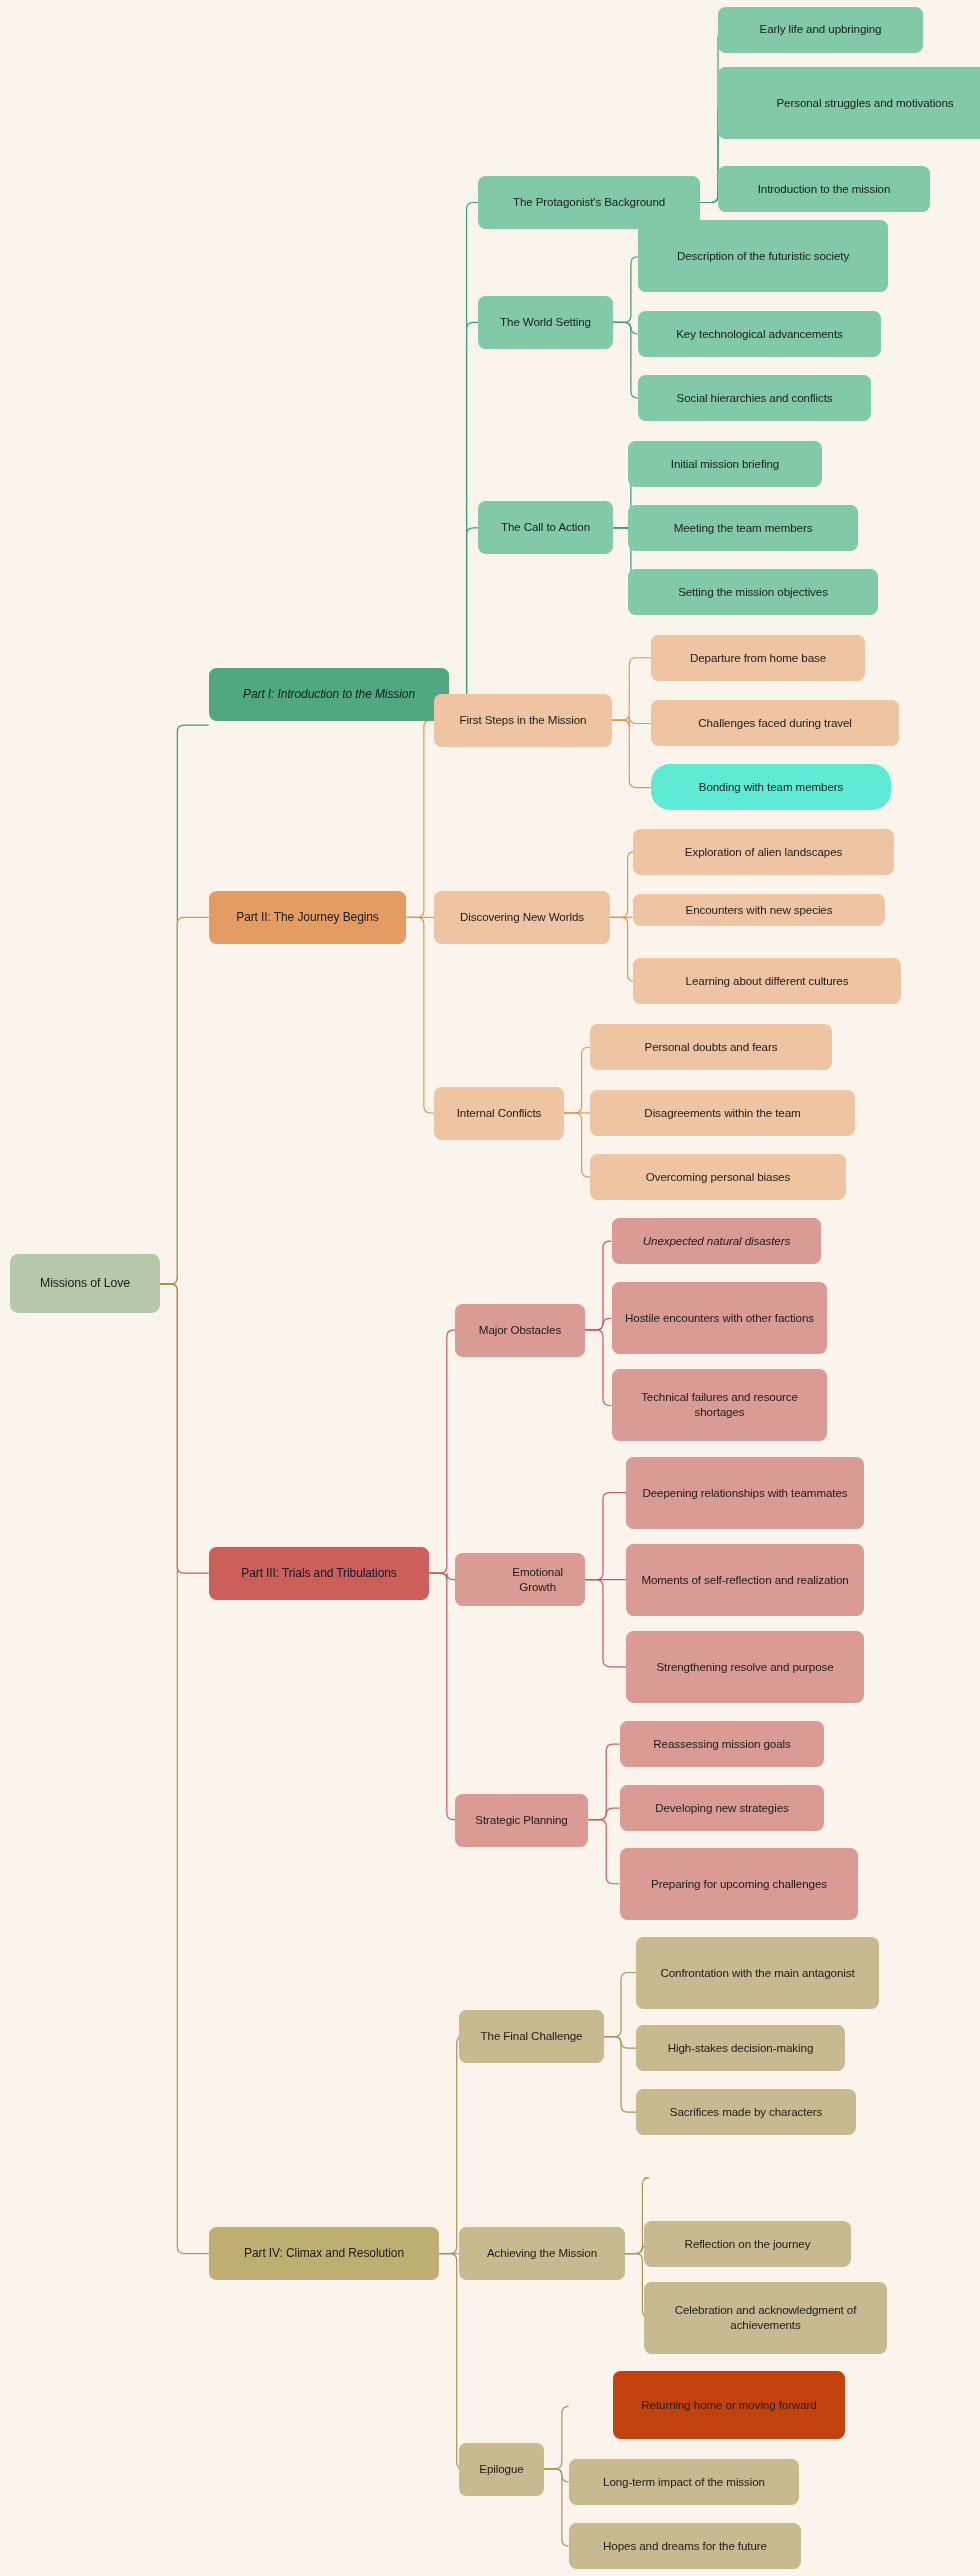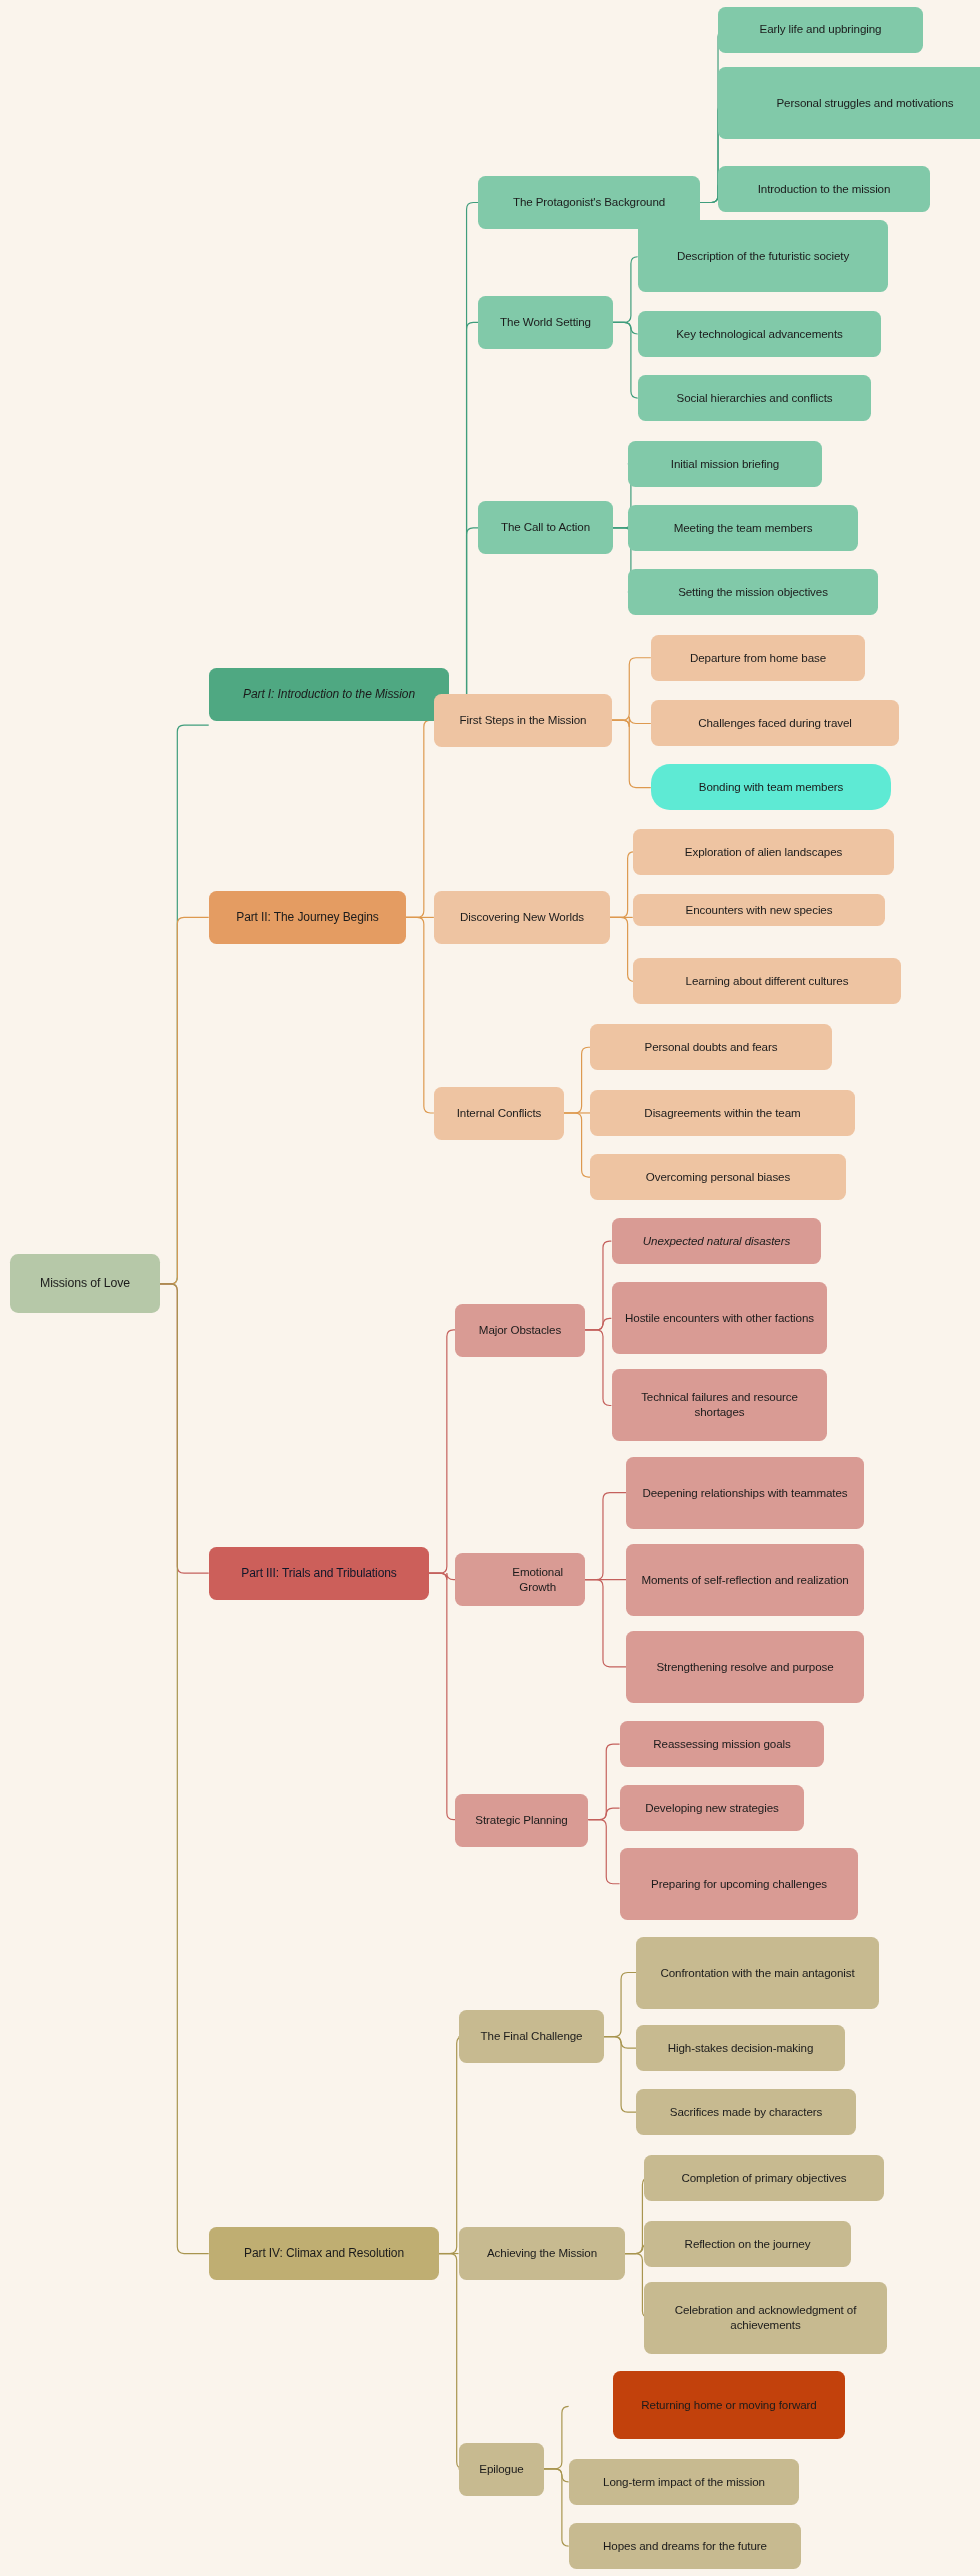--- a/index.html
+++ b/index.html
@@ -128,29 +128,28 @@
     <div class="node mid" style="left: 455px; top: 1304px; width: 130px; height: 53px; background: rgb(217, 155, 148);">Major Obstacles</div>
     <div class="node leaf" style="left: 612px; top: 1218px; width: 209px; height: 46px; background: rgb(217, 155, 148); font-style: italic;">Unexpected natural disasters</div>
     <div class="node leaf" style="left: 612px; top: 1282px; width: 215px; height: 72px; background: rgb(217, 155, 148);">Hostile encounters with other factions</div>
     <div class="node leaf" style="left: 612px; top: 1369px; width: 215px; height: 72px; background: rgb(217, 155, 148);">Technical failures and resource shortages</div>
     <div class="node mid" style="left: 455px; top: 1553px; width: 130px; height: 53px; background: rgb(217, 155, 148); padding-left: 42px;">Emotional Growth</div>
     <div class="node leaf" style="left: 626px; top: 1457px; width: 238px; height: 72px; background: rgb(217, 155, 148);">Deepening relationships with teammates</div>
     <div class="node leaf" style="left: 626px; top: 1544px; width: 238px; height: 72px; background: rgb(217, 155, 148);">Moments of self-reflection and realization</div>
     <div class="node leaf" style="left: 626px; top: 1631px; width: 238px; height: 72px; background: rgb(217, 155, 148);">Strengthening resolve and purpose</div>
     <div class="node mid" style="left: 455px; top: 1794px; width: 133px; height: 53px; background: rgb(217, 155, 148);">Strategic Planning</div>
     <div class="node leaf" style="left: 620px; top: 1721px; width: 204px; height: 46px; background: rgb(217, 155, 148);">Reassessing mission goals</div>
-    <div class="node leaf" style="left: 620px; top: 1785px; width: 184px; height: 46px; background: rgb(217, 155, 148);">Developing new strategies</div>
+    <div class="node leaf" style="left: 620px; top: 1785px; width: 204px; height: 46px; background: rgb(217, 155, 148);">Developing new strategies</div>
     <div class="node leaf" style="left: 620px; top: 1848px; width: 238px; height: 72px; background: rgb(217, 155, 148);">Preparing for upcoming challenges</div>
     <div class="node part" style="left: 209px; top: 2227px; width: 230px; height: 53px; background: rgb(191, 174, 114);">Part IV: Climax and Resolution</div>
     <div class="node mid" style="left: 459px; top: 2010px; width: 145px; height: 53px; background: rgb(199, 186, 144);">The Final Challenge</div>
     <div class="node leaf" style="left: 636px; top: 1937px; width: 243px; height: 72px; background: rgb(199, 186, 144);">Confrontation with the main antagonist</div>
     <div class="node leaf" style="left: 636px; top: 2025px; width: 209px; height: 46px; background: rgb(199, 186, 144);">High-stakes decision-making</div>
     <div class="node leaf" style="left: 636px; top: 2089px; width: 220px; height: 46px; background: rgb(199, 186, 144);">Sacrifices made by characters</div>
     <div class="node mid" style="left: 459px; top: 2227px; width: 166px; height: 53px; background: rgb(199, 186, 144);">Achieving the Mission</div>
-    <div class="node leaf" style="left: 644px; top: 2155px; width: 240px; height: 46px; background: rgb(199, 186, 144);">Completion of primary objectives</div>
     <div class="node leaf" style="left: 644px; top: 2221px; width: 207px; height: 46px; background: rgb(199, 186, 144);">Reflection on the journey</div>
     <div class="node leaf" style="left: 644px; top: 2282px; width: 243px; height: 72px; background: rgb(199, 186, 144);">Celebration and acknowledgment of achievements</div>
     <div class="node mid" style="left: 459px; top: 2443px; width: 85px; height: 53px; background: rgb(199, 186, 144);">Epilogue</div>
     <div class="node leaf" style="left: 569px; top: 2371px; width: 232px; height: 68px; background: #c2410c; margin-left: 44px;">Returning home or moving forward</div>
     <div class="node leaf" style="left: 569px; top: 2459px; width: 230px; height: 46px; background: rgb(199, 186, 144);">Long-term impact of the mission</div>
     <div class="node leaf" style="left: 569px; top: 2523px; width: 232px; height: 46px; background: rgb(199, 186, 144);">Hopes and dreams for the future</div>
   </div>
 
 
 </body></html>

